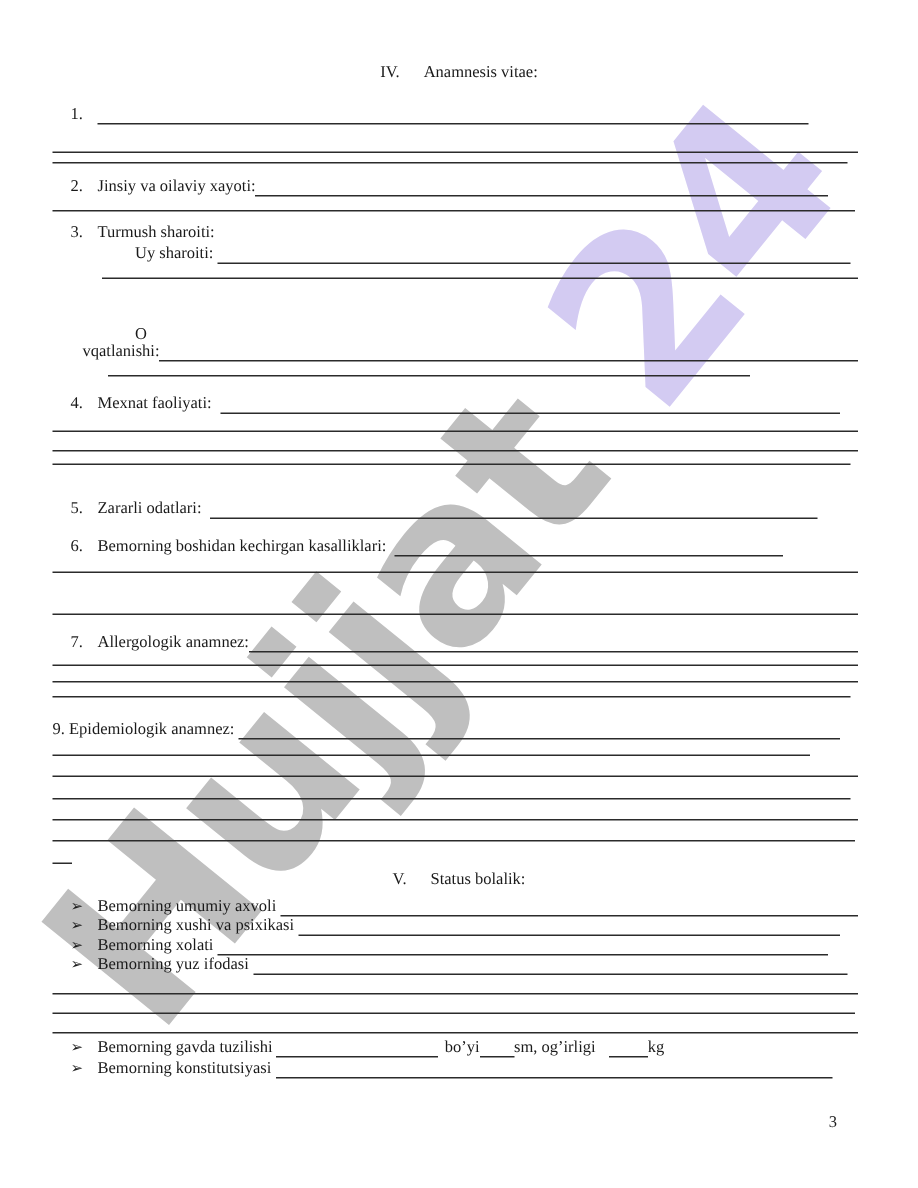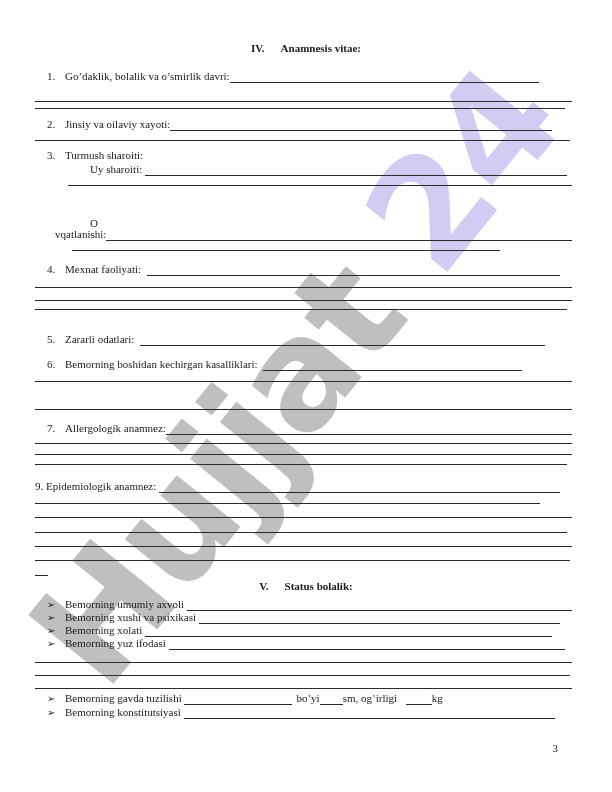--- a/index.html
+++ b/index.html
@@ -22,42 +22,41 @@
   .wm-purple { color:#d3cbf2; }
   .content { position:absolute; inset:0; z-index:1; }
   .r { position:absolute; display:flex; align-items:flex-end; height:13px; line-height:13px; }
   .lbl { white-space:pre; }
   .num { display:inline-block; width:18px; flex:0 0 18px; }
   .bul { display:inline-block; width:18px; flex:0 0 18px; font-size:10px; }
   .fill { flex:1 1 auto; border-bottom:1px solid #2b2b2b; height:12px; }
   .fillw { flex:0 0 auto; border-bottom:1px solid #2b2b2b; height:12px; }
   .rule { position:absolute; border-top:1px solid #2b2b2b; height:0; }
   .title { position:absolute; left:0; right:0; display:flex; justify-content:center; gap:16px;
-           font-weight:bold; height:13px; line-height:13px; }
+           font-weight:normal; height:13px; line-height:13px; }
   .pagenum { position:absolute; }
 </style>
 </head>
 <body>
 
 <div class="page">
 
   <div class="wm">
     <span class="wm-gray">Hujjat</span><span class="wm-purple"> 24</span>
   </div>
 
   <div class="content">
 
     <div class="title" style="top:42px">
       <span>IV.</span>
       <span>Anamnesis vitae:</span>
     </div>
 
     <div class="r" style="top:70px;left:47px;right:73px">
       <span class="num">1.</span>
-      <span class="lbl">Go’daklik, bolalik va o’smirlik davri:</span>
       <span class="fill"></span>
     </div>
     <div class="rule" style="top:101px;left:35px;right:40px"></div>
     <div class="rule" style="top:108px;left:35px;right:47px"></div>
 
     <div class="r" style="top:118px;left:47px;right:60px">
       <span class="num">2.</span>
       <span class="lbl">Jinsiy va oilaviy xayoti:</span>
       <span class="fill"></span>
     </div>

